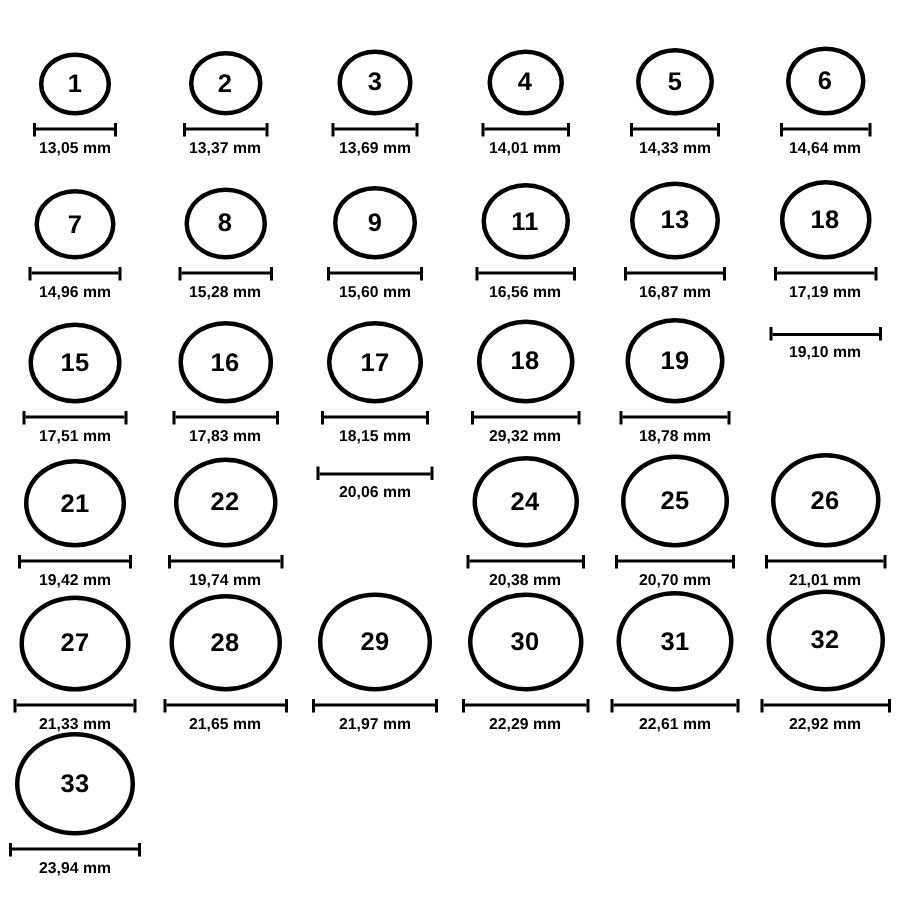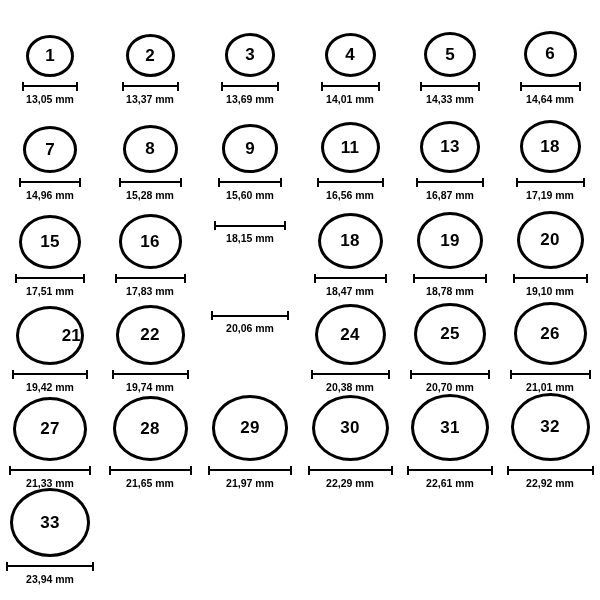--- a/index.html
+++ b/index.html
@@ -246,66 +246,66 @@
         </div>
         <div class="measure" style="width: 71px;">
           <span class="tick"></span>
           <span class="bar"></span>
           <span class="tick"></span>
         </div>
         <div class="mm">17,83 mm</div>
       </div>
       <div class="cell">
         <div style="height: 16px;"></div>
+        <div class="ring" style="width: 64px; height: 64px;">
+          <span class="ring-label">17</span>
+        </div>
         <div class="measure" style="width: 72px;">
           <span class="tick"></span>
           <span class="bar"></span>
           <span class="tick"></span>
         </div>
         <div class="mm">18,15 mm</div>
       </div>
       <div class="cell">
         <div style="height: 15px;"></div>
         <div class="ring" style="width: 65px; height: 65px;">
           <span class="ring-label">18</span>
         </div>
         <div class="measure" style="width: 73px;">
           <span class="tick"></span>
           <span class="bar"></span>
           <span class="tick"></span>
         </div>
-        <div class="mm">18,47 mm</div>
+        <div class="mm">29,32 mm</div>
       </div>
       <div class="cell">
         <div style="height: 14px;"></div>
         <div class="ring" style="width: 66px; height: 66px;">
           <span class="ring-label">19</span>
         </div>
         <div class="measure" style="width: 74px;">
           <span class="tick"></span>
           <span class="bar"></span>
           <span class="tick"></span>
         </div>
         <div class="mm">18,78 mm</div>
       </div>
       <div class="cell">
         <div style="height: 13px;"></div>
-        <div class="ring" style="width: 67px; height: 67px;">
-          <span class="ring-label">20</span>
-        </div>
         <div class="measure" style="width: 75px;">
           <span class="tick"></span>
           <span class="bar"></span>
           <span class="tick"></span>
         </div>
         <div class="mm">19,10 mm</div>
       </div>
       <div class="cell">
         <div style="height: 12px;"></div>
-        <div class="ring" style="width: 68px; height: 68px; justify-content: flex-end;">
+        <div class="ring" style="width: 68px; height: 68px;">
           <span class="ring-label">21</span>
         </div>
         <div class="measure" style="width: 76px;">
           <span class="tick"></span>
           <span class="bar"></span>
           <span class="tick"></span>
         </div>
         <div class="mm">19,42 mm</div>
       </div>
       <div class="cell">

